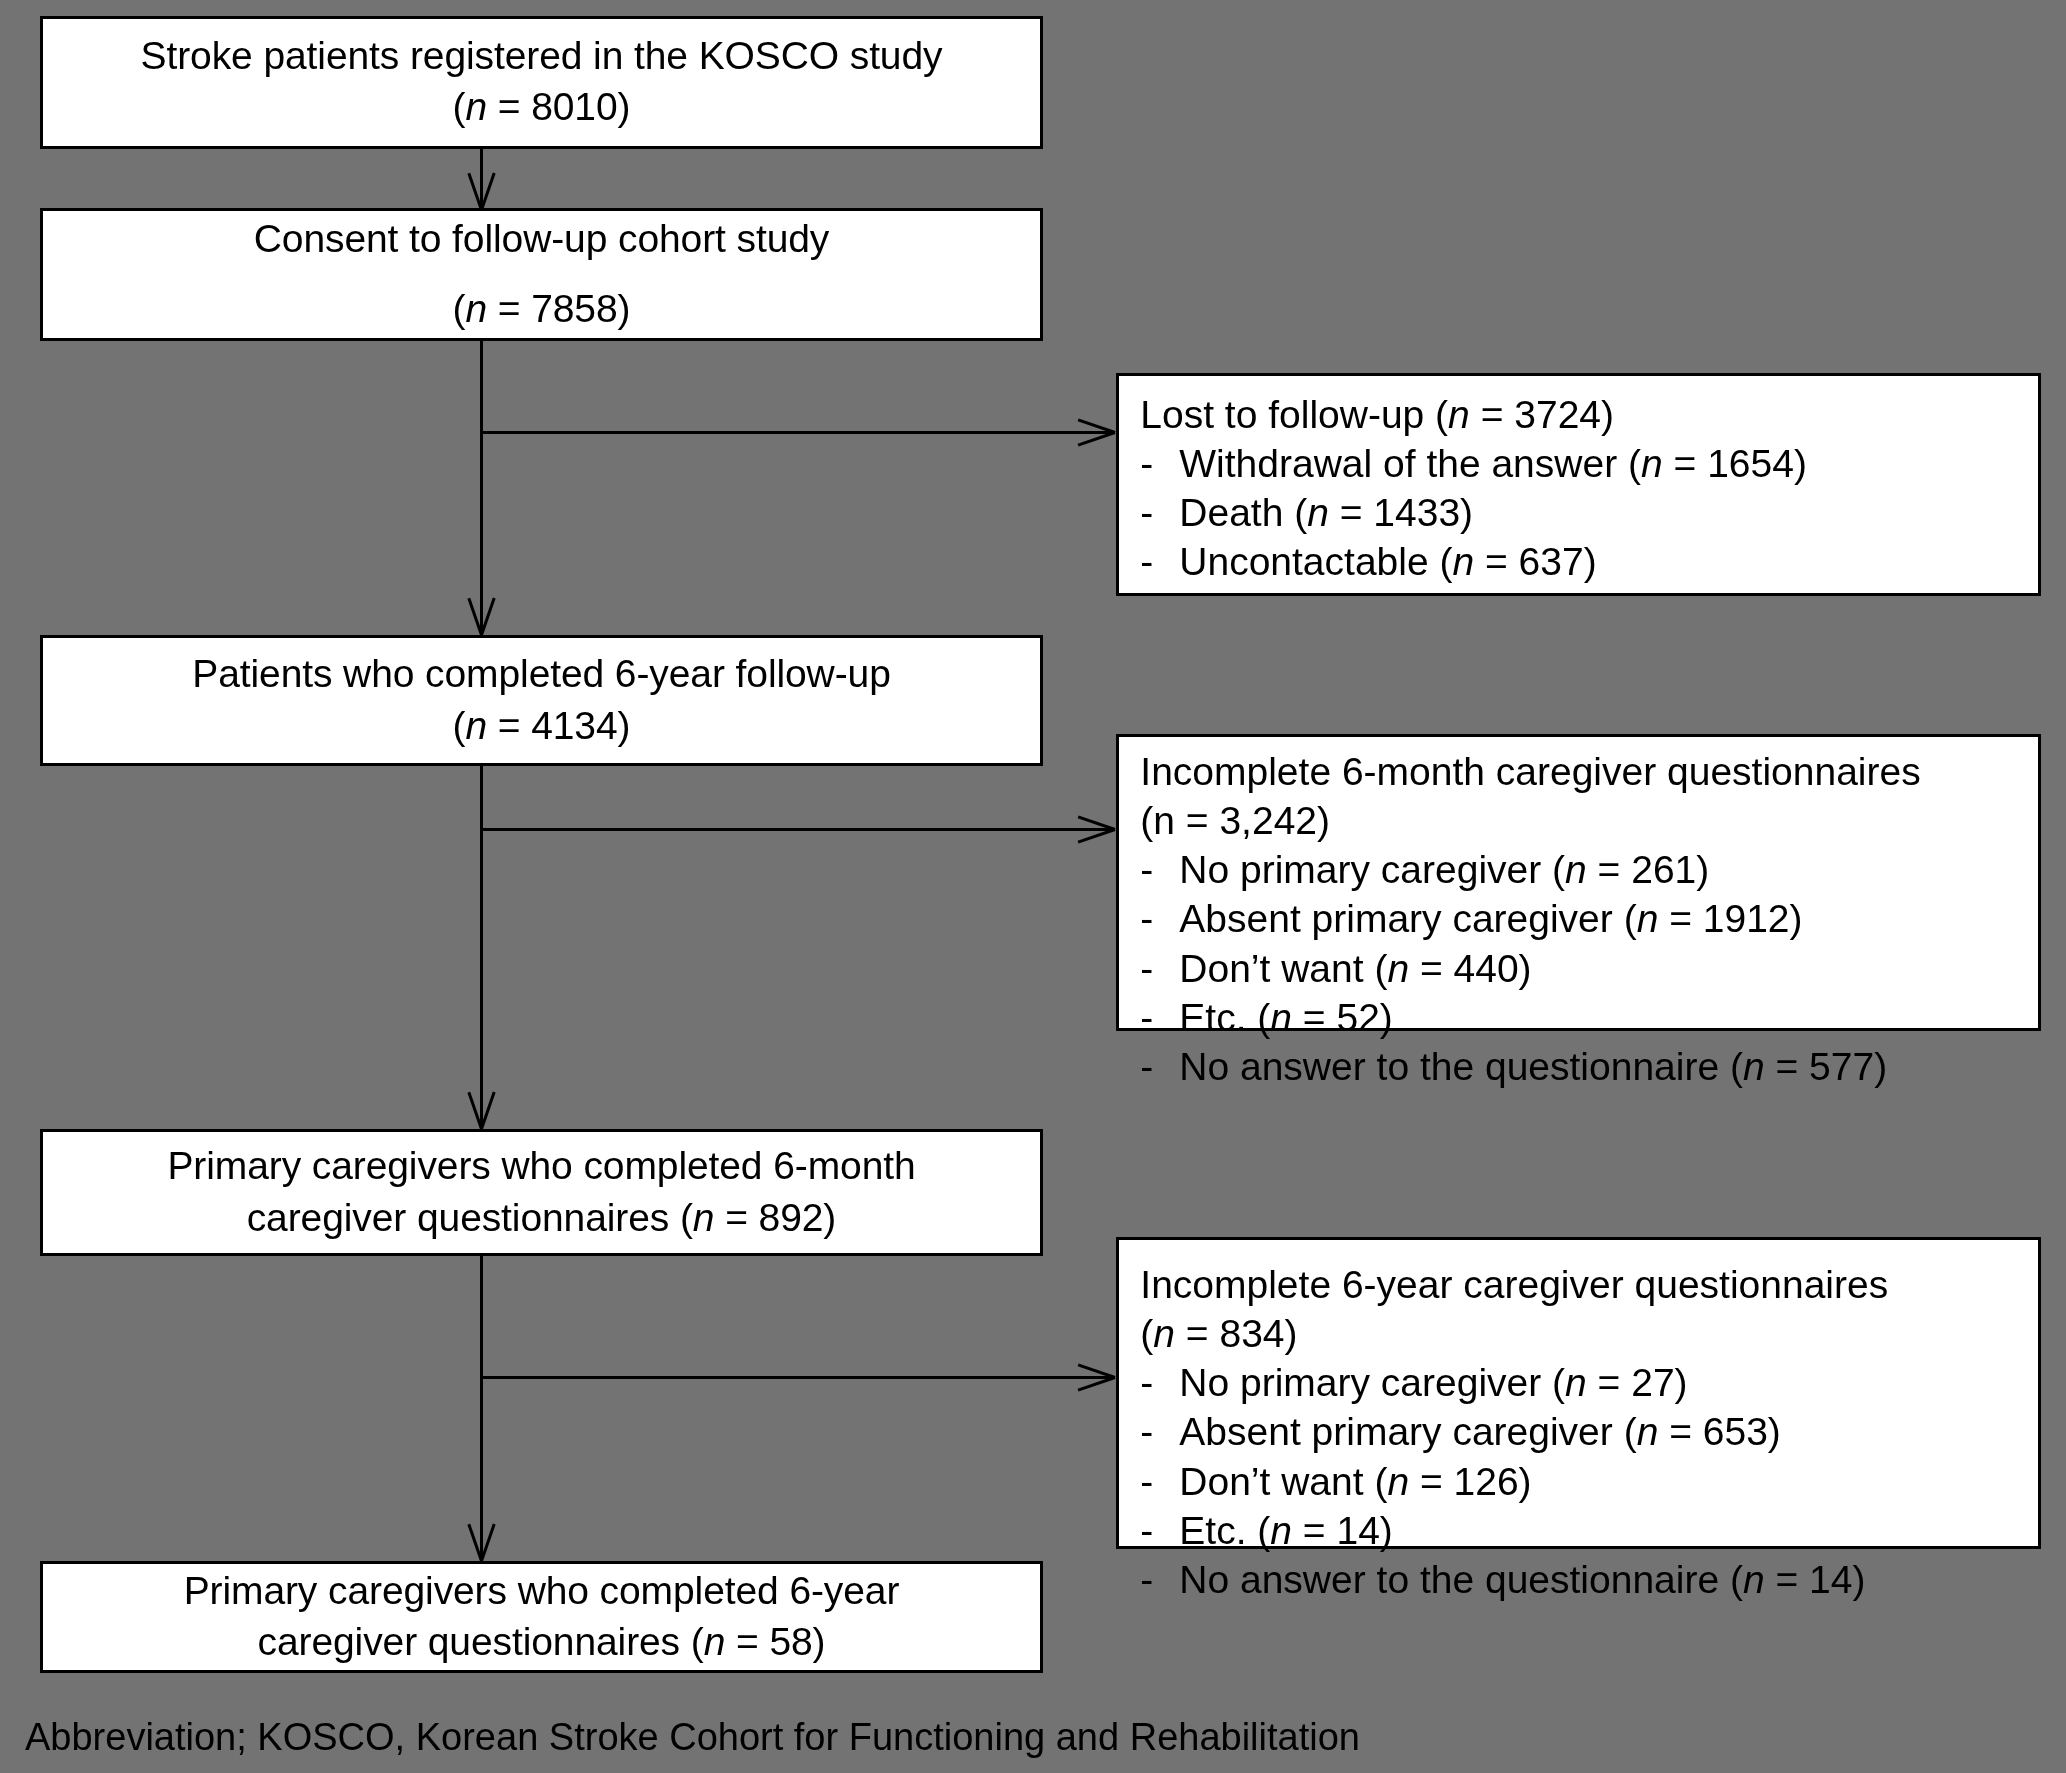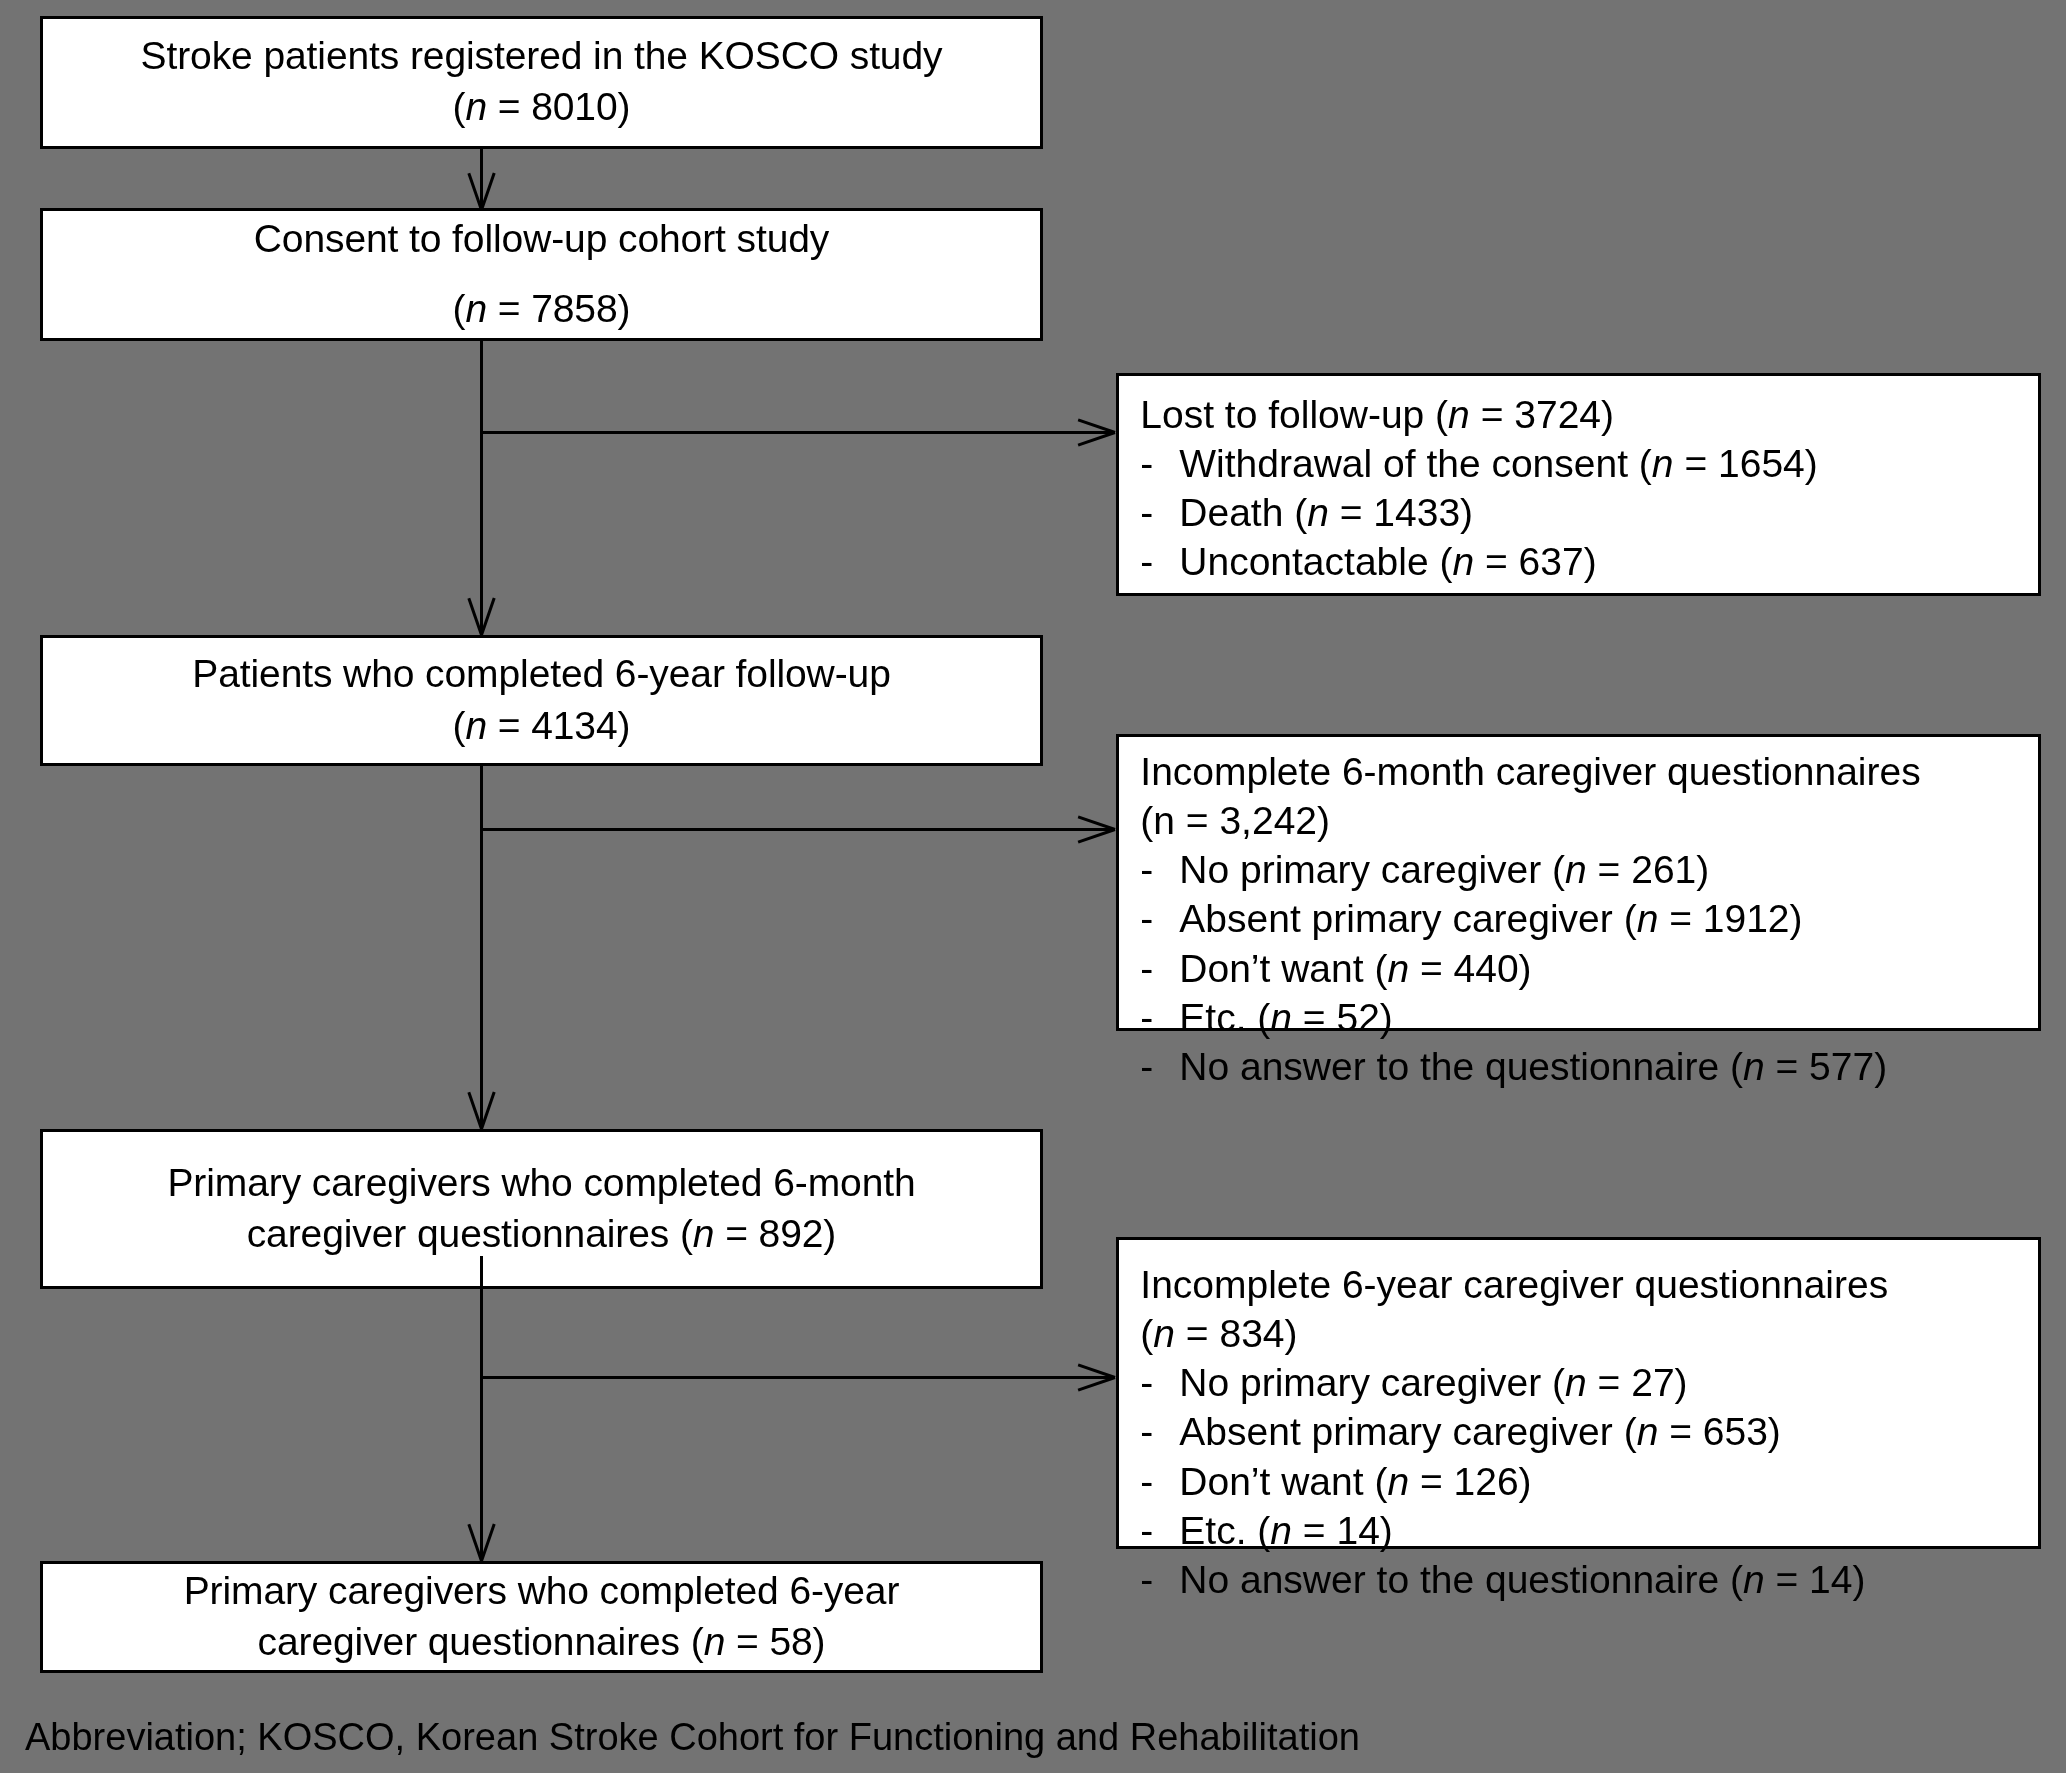--- a/index.html
+++ b/index.html
@@ -146,41 +146,41 @@
     <div class="line">Patients who completed 6-year follow-up</div>
     <div class="line l2"><span>(</span><span class="ital">n</span><span> = 4134)</span></div>
   </div>
 
   <div class="vline" style="left:480px; top:766px; height:364px;"></div>
   <div class="arrow-down" style="left:480px; top:1090px;"></div>
 
   <div class="hline" style="left:481px; top:828px; width:633px;"></div>
   <div class="arrow-right" style="left:1076px; top:828px;"></div>
 
-  <div class="box center" style="left:40px; top:1129px; width:1003px; height:160px;text-align:right;">
+  <div class="box center" style="left:40px; top:1129px; width:1003px; height:127px;text-align:right;">
     <div class="line">Primary caregivers who completed 6-month</div>
     <div class="line l2"><span>caregiver questionnaires (</span><span class="ital">n</span><span> = 892)</span></div>
   </div>
 
   <div class="vline" style="left:480px; top:1256px; height:306px;"></div>
   <div class="arrow-down" style="left:480px; top:1522px;"></div>
 
   <div class="hline" style="left:481px; top:1376px; width:633px;"></div>
   <div class="arrow-right" style="left:1076px; top:1376px;"></div>
 
   <div class="box center" style="left:40px; top:1561px; width:1003px; height:112px;">
     <div class="line">Primary caregivers who completed 6-year</div>
     <div class="line l2"><span>caregiver questionnaires (</span><span class="ital">n</span><span> = 58)</span></div>
   </div>
 
   <div class="box left" style="left:1116px; top:373px; width:925px; height:223px; justify-content:flex-start; padding-top:14px;">
     <div class="rb-head"><span>Lost to follow-up (</span><span class="ital">n</span><span> = 3724)</span></div>
     <div class="rb-item">
         <span class="rb-dash">-</span>
-        <span class="rb-body"><span>Withdrawal of the consent (</span><span class="ital">n</span><span> = 1654)</span></span>
+        <span class="rb-body"><span>Withdrawal of the answer (</span><span class="ital">n</span><span> = 1654)</span></span>
       </div>
     <div class="rb-item">
         <span class="rb-dash">-</span>
         <span class="rb-body"><span>Death (</span><span class="ital">n</span><span> = 1433)</span></span>
       </div>
     <div class="rb-item">
         <span class="rb-dash">-</span>
         <span class="rb-body"><span>Uncontactable (</span><span class="ital">n</span><span>  = 637)</span></span>
       </div>
   </div>

